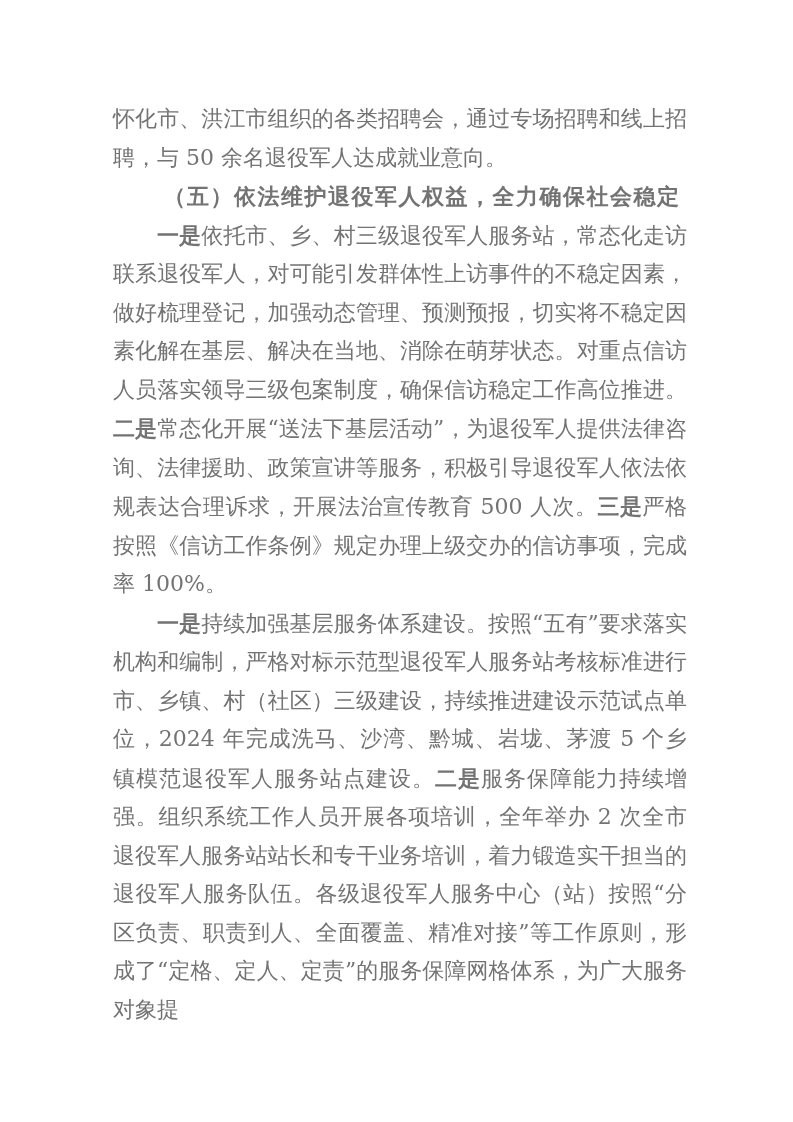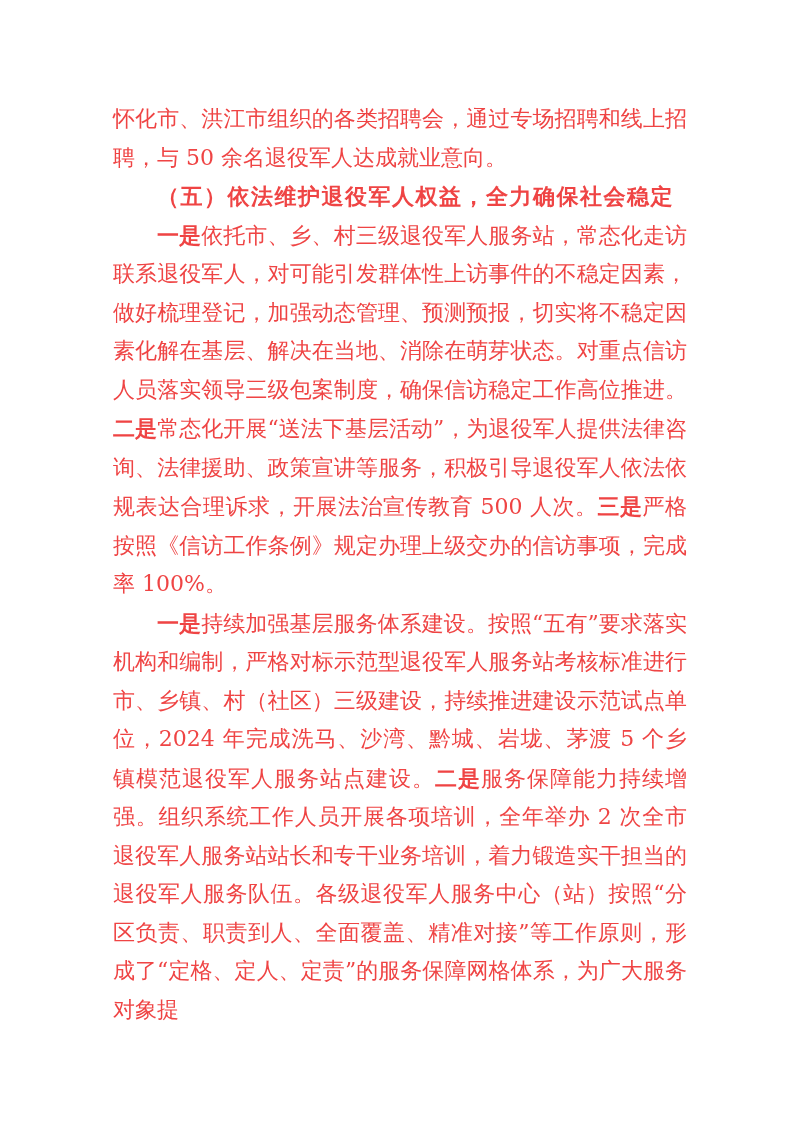--- a/index.html
+++ b/index.html
@@ -7,21 +7,21 @@
     padding: 0;
     background: #ffffff;
   }
   .page {
     position: relative;
     width: 793px;
     height: 1122px;
     background: #ffffff;
     overflow: hidden;
     font-family: "DejaVu Serif", "Liberation Serif", serif;
-    color: #ef4444;
+    color: #737373;
   }
   .doc-body {
     position: absolute;
     left: 113px;
     top: 100px;
     width: 574px;
   }
   .par {
     margin: 0;
     padding: 0;
@@ -30,21 +30,21 @@
     text-align: justify;
     text-indent: 2em;
     word-break: normal;
     overflow-wrap: break-word;
   }
   .par.no-indent {
     text-indent: 0;
   }
   .par.heading {
     font-weight: bold;
-    text-align: left;
+    text-align: center;
     letter-spacing: 1.5px;
   }
   .run { font-weight: normal; }
   .run-bold { font-weight: bold; }
 </style>
 </head>
 <body>
 
 <div class="page">
   <div class="doc-body" id="doc-body">

